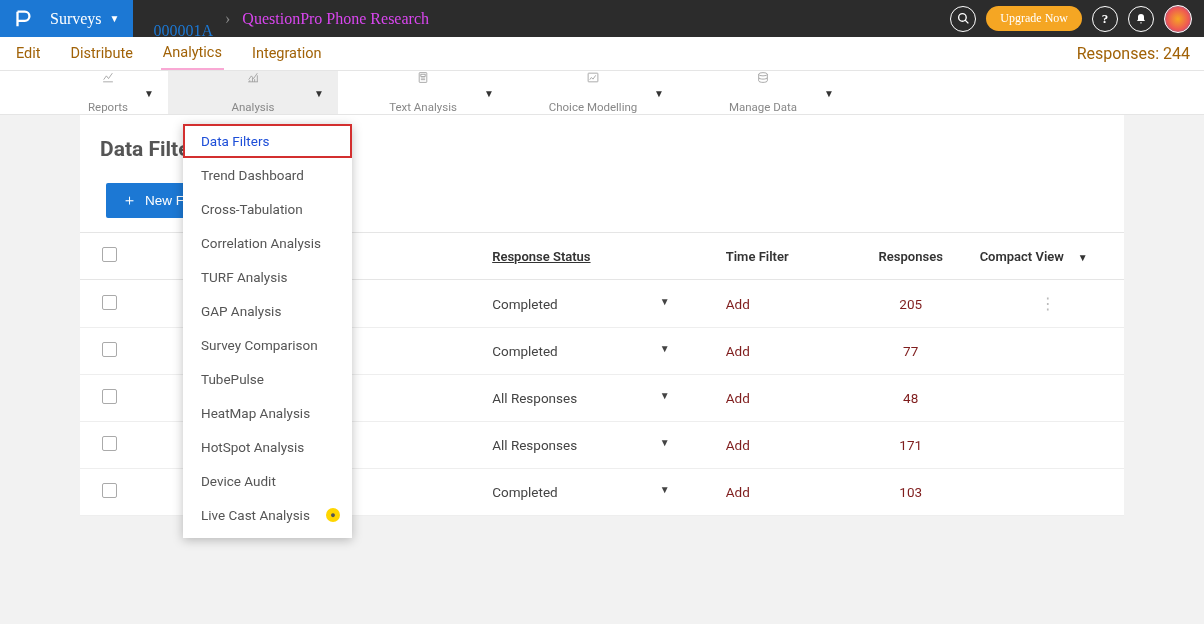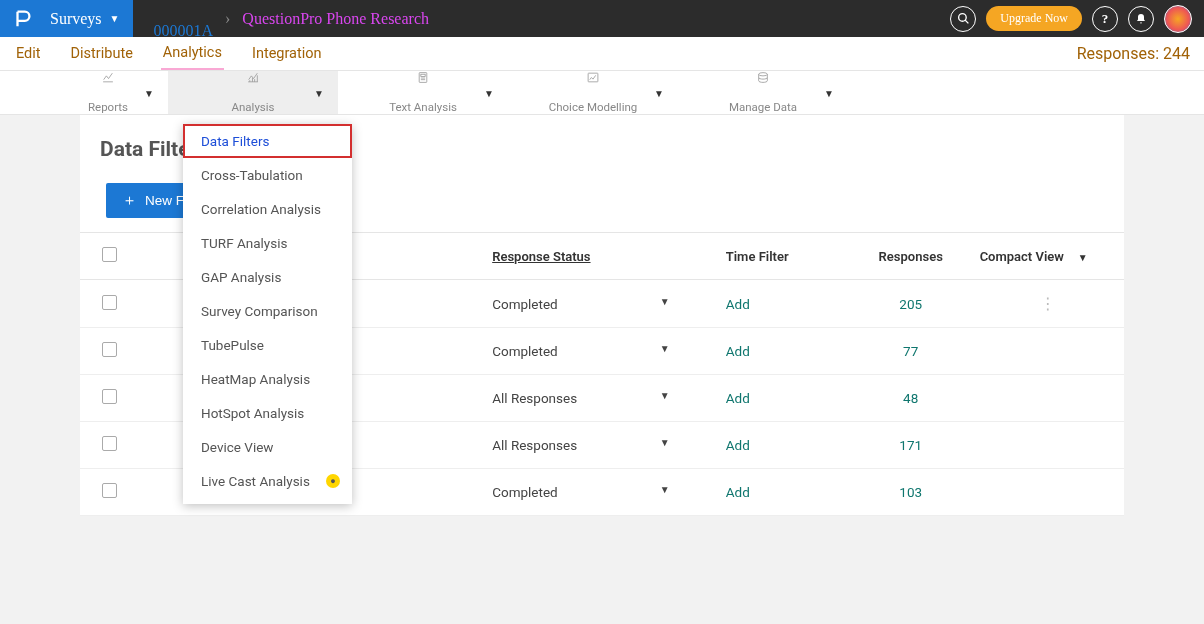--- a/index.html
+++ b/index.html
@@ -39,21 +39,21 @@
   .card { background: #fff; }
   .new-btn { background: #1c78d4; color: #fff; border: none; padding: 8px 16px; font-size: 13.5px; display: inline-flex; align-items: center; gap: 8px; cursor: pointer; margin-left: 26px; margin-top: 8px; margin-bottom:14px; border-radius:2px;}
   
   table { width: 100%; border-collapse: collapse; }
   th { font-size: 13px; color: #333; font-weight: 600; text-align: left; padding: 14px 8px; border-top: 1px solid #e5e5e5; border-bottom: 1px solid #e5e5e5; }
   td { font-size: 13.5px; padding: 14px 8px; border-bottom: 1px solid #eee; color: #444; }
   .chk-cell { width: 58px; text-align: center; }
   .chk { width: 15px; height: 15px; border: 1px solid #aaa; border-radius: 2px; display: inline-block; }
   .status-cell { display: flex; justify-content: space-between; }
   .dd-caret { font-size: 10px; margin-right: 40px; }
-  .link { color: #0f766e; cursor: pointer; }
+  .link { color: #7f1d1d; cursor: pointer; }
   .resp-col { text-align: center; width: 120px; }
   .view-col { width: 150px; text-align: left; padding-right: 20px;}
   .more-col { width: 40px; text-align: center; color:#bbb; font-size:16px;}
   th.view-col .caret2 { margin-left: 14px; font-size: 10px;}
 
   
   .dropdown { position: absolute; top: 124px; left: 183px; width: 169px; background: #fff; box-shadow: 0 2px 10px rgba(0,0,0,0.25); z-index: 50; padding-bottom: 6px; }
   .dropdown .dd-item { font-size: 13.5px; color: #555; padding: 9px 18px; cursor: pointer; position: relative; }
   .dropdown .dd-item.hl { outline: 2px solid #d32f2f; outline-offset: -2px; color: #1d4ed8; }
   .dropdown .dd-item .bulb { width: 14px; height: 14px; background: #ffd600; border-radius: 50%; display: inline-flex; align-items:center; justify-content:center; font-size:9px; position:absolute; right:12px; top:10px;}
@@ -230,23 +230,24 @@
     <td class="resp-col link">103</td>
     <td class="more-col"></td>
           </tr>
         </tbody>
     </table>
   </div>
 </div>
 
 <div class="dropdown" id="analysis-dropdown">
     <div class="dd-item hl">Data Filters</div>
+    <div class="dd-item">Trend Dashboard</div>
     <div class="dd-item">Cross-Tabulation</div>
     <div class="dd-item">Correlation Analysis</div>
     <div class="dd-item">TURF Analysis</div>
     <div class="dd-item">GAP Analysis</div>
     <div class="dd-item">Survey Comparison</div>
     <div class="dd-item">TubePulse</div>
     <div class="dd-item">HeatMap Analysis</div>
     <div class="dd-item">HotSpot Analysis</div>
-    <div class="dd-item">Device View</div>
+    <div class="dd-item">Device Audit</div>
     <div class="dd-item">Live Cast Analysis<span class="bulb">●</span></div>
   </div>
 
 </body></html>

